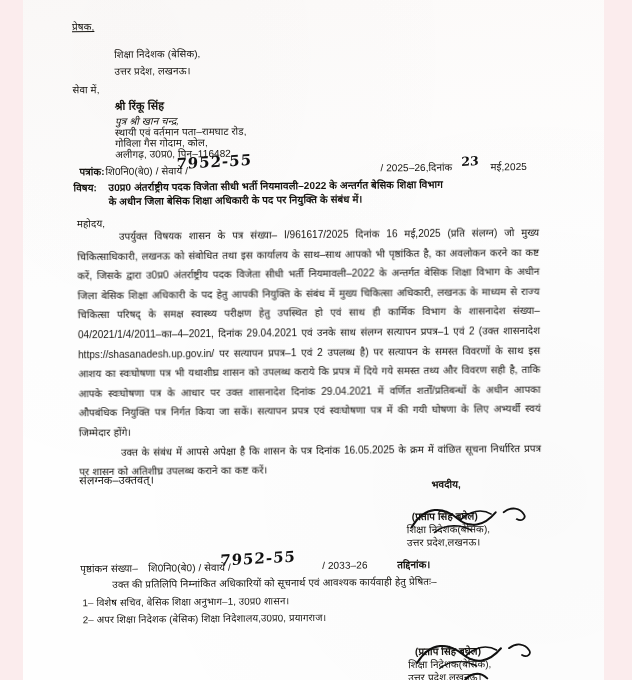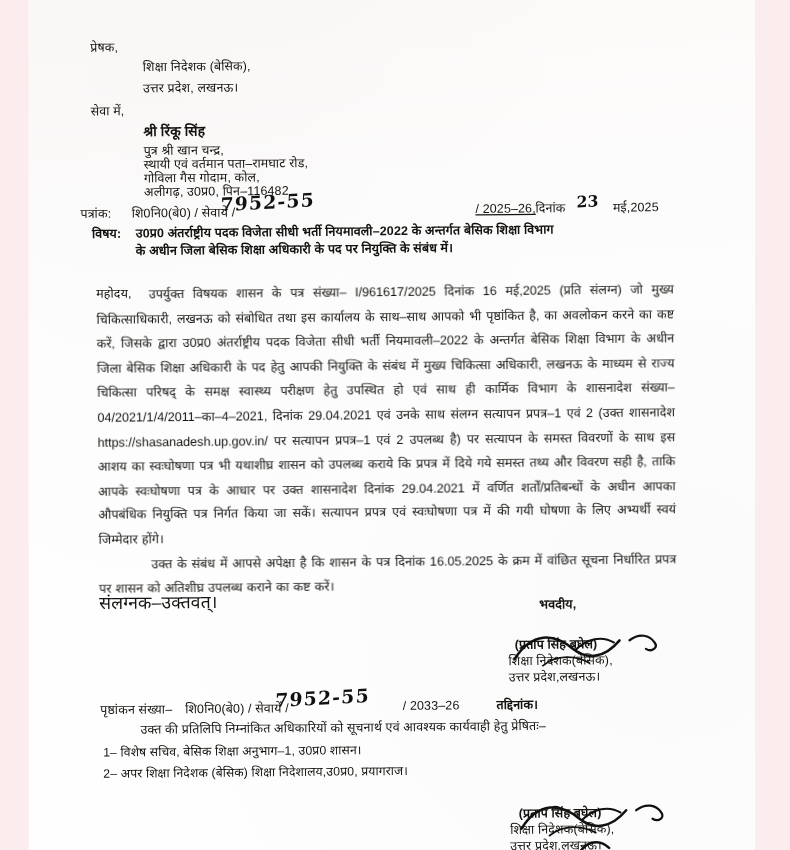--- a/index.html
+++ b/index.html
@@ -64,21 +64,21 @@
 
   .ln {
     position: absolute;
     white-space: nowrap;
     font-family: "Liberation Sans", "DejaVu Sans", sans-serif;
     font-size: 10px;
     line-height: 1.08;
     letter-spacing: 0.1px;
   }
   .bold   { font-weight: 700; }
-  .small  { font-size: 14px; }
+  .small  { font-size: 11px; }
 
   
   .body-block {
     position: absolute;
     left: 78px;
     width: 462px;
     font-size: 10.1px;
     line-height: 19.6px;
     text-align: justify;
     text-justify: inter-word;
@@ -126,48 +126,48 @@
 <body>
 
 <div id="scan-page">
 
   <div class="edge-strip left"></div>
   <div class="edge-strip right"></div>
   <div class="paper"></div>
 
   <div class="content">
 
-    <div class="ln" style="left:75px; top:32px;">प्रेषक,</div>
+    <div class="ln" style="left:75px; top:20px;text-decoration:underline;">प्रेषक,</div>
     <div class="ln" style="left:117px; top:48px;">शिक्षा निदेशक (बेसिक),</div>
     <div class="ln" style="left:117px; top:65px;">उत्तर प्रदेश, लखनऊ।</div>
 
     <div class="ln" style="left:75px; top:83px;">सेवा में,</div>
     <div class="ln bold" style="left:117px; top:99px; font-size:11px;">श्री रिंकू सिंह</div>
-    <div class="ln" style="left:117px; top:115px;">पुत्र श्री खान चन्द्र,</div>
+    <div class="ln" style="left:117px; top:115px;font-style:italic;">पुत्र श्री खान चन्द्र,</div>
     <div class="ln" style="left:117px; top:126px;">स्थायी एवं वर्तमान पता–रामघाट रोड,</div>
     <div class="ln" style="left:117px; top:137px;text-align:right;">गोविला गैस गोदाम, कोल,</div>
     <div class="ln" style="left:117px; top:148px;">अलीगढ़, उ0प्र0, पिन–116482</div>
 
-    <div class="ln" style="left:66px; top:165px;">पत्रांक:</div>
+    <div class="ln" style="left:81px; top:165px;font-weight:bold;">पत्रांक:</div>
     <div class="ln" style="left:107px; top:165px;">शि0नि0(बे0) / सेवायें /</div>
     <div class="ln" style="left:178px; top:153px;">
       <span class="hand">7952-55</span>
     </div>
-    <div class="ln" style="left:382px; top:164px;text-decoration:underline;">/ 2025–26,</div>
+    <div class="ln" style="left:382px; top:164px;">/ 2025–26,</div>
     <div class="ln" style="left:430px; top:164px;">दिनांक</div>
     <div class="ln" style="left:463px; top:156px;">
       <span class="hand-sm">23</span>
     </div>
     <div class="ln" style="left:492px; top:164px;">मई,2025</div>
 
     <div class="ln bold" style="left:75px; top:181px;">विषय:</div>
     <div class="ln bold" style="left:110px; top:181px;">उ0प्र0 अंतर्राष्ट्रीय पदक विजेता सीधी भर्ती नियमावली–2022 के अन्तर्गत बेसिक शिक्षा विभाग</div>
     <div class="ln bold" style="left:110px; top:195px;">के अधीन जिला बेसिक शिक्षा अधिकारी के पद पर नियुक्ति के संबंध में।</div>
 
-    <div class="ln" style="left:78px; top:229px;">महोदय,</div>
+    <div class="ln" style="left:78px; top:217px;">महोदय,</div>
 
     <div class="body-block" style="top:225px;">
       <p class="indent blur-soft">उपर्युक्त विषयक शासन के पत्र संख्या– I/961617/2025 दिनांक 16 मई,2025 (प्रति संलग्न) जो मुख्य चिकित्साधिकारी, लखनऊ को संबोधित तथा इस कार्यालय के साथ–साथ आपको भी पृष्ठांकित है, का अवलोकन करने का कष्ट करें, जिसके द्वारा उ0प्र0 अंतर्राष्ट्रीय पदक विजेता सीधी भर्ती नियमावली–2022 के अन्तर्गत बेसिक शिक्षा विभाग के अधीन जिला बेसिक शिक्षा अधिकारी के पद हेतु आपकी नियुक्ति के संबंध में मुख्य चिकित्सा अधिकारी, लखनऊ के माध्यम से राज्य चिकित्सा परिषद् के समक्ष स्वास्थ्य परीक्षण हेतु उपस्थित हो एवं साथ ही कार्मिक विभाग के शासनादेश संख्या–04/2021/1/4/2011–का–4–2021, दिनांक 29.04.2021 एवं उनके साथ संलग्न सत्यापन प्रपत्र–1 एवं 2 (उक्त शासनादेश https://shasanadesh.up.gov.in/ पर सत्यापन प्रपत्र–1 एवं 2 उपलब्ध है) पर सत्यापन के समस्त विवरणों के साथ इस आशय का स्वःघोषणा पत्र भी यथाशीघ्र शासन को उपलब्ध कराये कि प्रपत्र में दिये गये समस्त तथ्य और विवरण सही है, ताकि आपके स्वःघोषणा पत्र के आधार पर उक्त शासनादेश दिनांक 29.04.2021 में वर्णित शर्तों/प्रतिबन्धों के अधीन आपका औपबंधिक नियुक्ति पत्र निर्गत किया जा सकें। सत्यापन प्रपत्र एवं स्वःघोषणा पत्र में की गयी घोषणा के लिए अभ्यर्थी स्वयं जिम्मेदार होंगे।</p>
       <p class="indent blur-soft">उक्त के संबंध में आपसे अपेक्षा है कि शासन के पत्र दिनांक 16.05.2025 के क्रम में वांछित सूचना निर्धारित प्रपत्र पर शासन को अतिशीघ्र उपलब्ध कराने का कष्ट करें।</p>
     </div>
 
     <div class="ln small" style="left:78px; top:473px;">संलग्नक–उक्तवत्।</div>
 
     <div class="ln" style="left:430px; top:481px;font-weight:bold;">भवदीय,</div>
 

